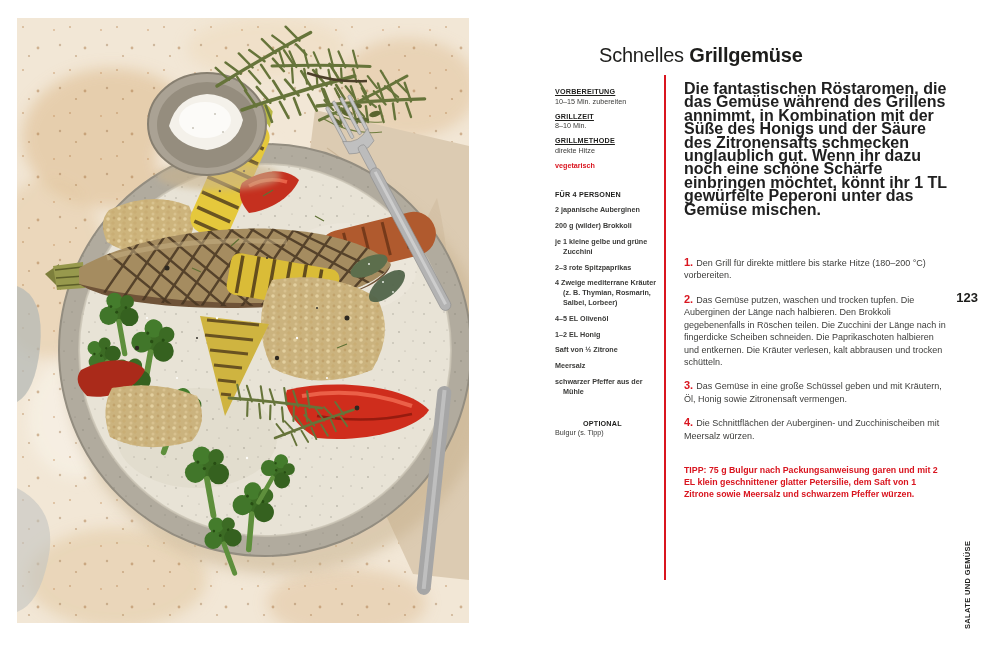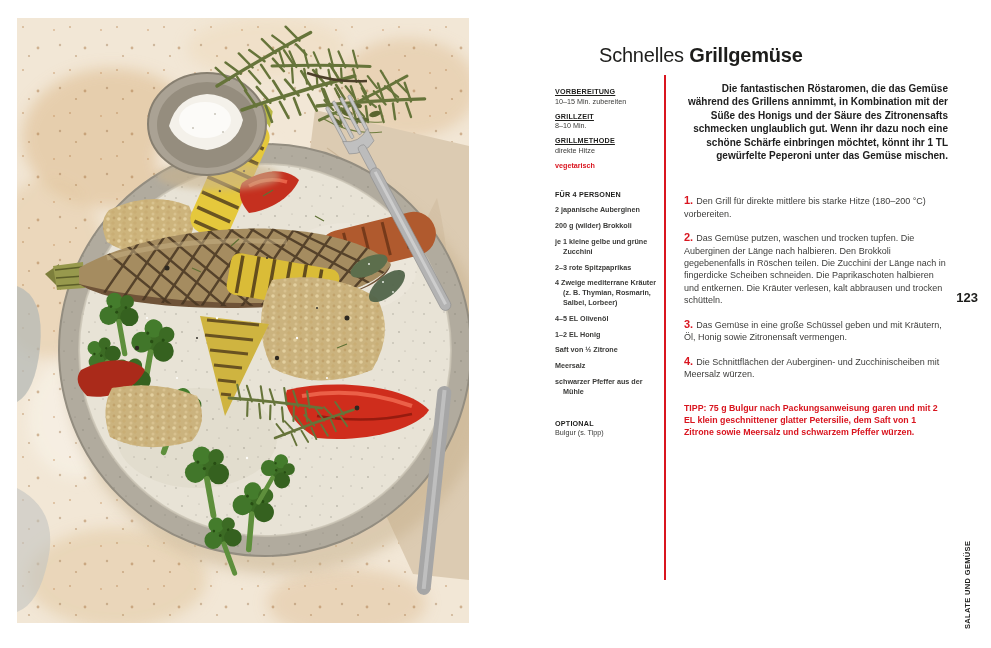--- a/index.html
+++ b/index.html
@@ -10,25 +10,25 @@
   .title{position:absolute;left:587px;top:32px;margin:12px;font-size:20px;font-weight:400;
          letter-spacing:-0.2px;color:var(--text,#1d1d1b);white-space:nowrap;}
   .title .b{font-weight:700;}
   .side{position:absolute;left:555px;top:87px;width:106px;font-size:7.2px;line-height:9.8px;color:#3a3a38;}
   .ml{font-weight:700;color:#1d1d1b;letter-spacing:0.2px;text-decoration:underline;}
   .mg{margin-bottom:5px;}
   .diet{font-weight:700;color:var(--accent,#d9151f);margin-top:1px;}
   .serv{font-weight:700;color:#1d1d1b;letter-spacing:0.2px;margin-top:19px;}
   .ings{margin-top:1px;}
   .ing{padding-left:8px;text-indent:-8px;margin-top:6px;font-weight:bold;}
-  .opt-label{font-weight:700;color:#1d1d1b;letter-spacing:0.2px;margin-top:22px;}
+  .opt-label{font-weight:700;color:#1d1d1b;letter-spacing:0.2px;margin-top:22px;margin-left:28px;}
   .vline{position:absolute;left:664px;top:75px;width:2px;height:505px;background:var(--accent,#d9151f);}
   .main{position:absolute;left:684px;top:82px;width:264px;}
-  .intro{margin:0;font-size:10px;font-weight:700;line-height:13.4px;color:#202020;text-align:right;}
-  .steps{margin-top:32px;}
+  .intro{margin:0;font-size:16px;font-weight:700;line-height:13.4px;color:#202020;}
+  .steps{margin-top:40px;}
   .step{margin:0 0 11px 0;font-size:9px;line-height:12.4px;color:#3d3d3b;}
   .sn{color:var(--accent,#d9151f);font-weight:700;font-size:11px;margin-right:3px;}
   .tip{margin:22px 0 0 0;font-size:8.8px;font-weight:700;line-height:12px;color:var(--accent,#d9151f);}
   .pnum{position:absolute;left:948px;top:290px;width:30px;text-align:right;
         font-size:13px;font-weight:700;color:#1d1d1b;}
   .cat{position:absolute;left:963px;top:537px;height:92px;writing-mode:vertical-rl;
        transform:rotate(180deg);font-size:7.5px;font-weight:700;letter-spacing:0.35px;
        color:#1d1d1b;white-space:nowrap;}
 </style>
 </head>

